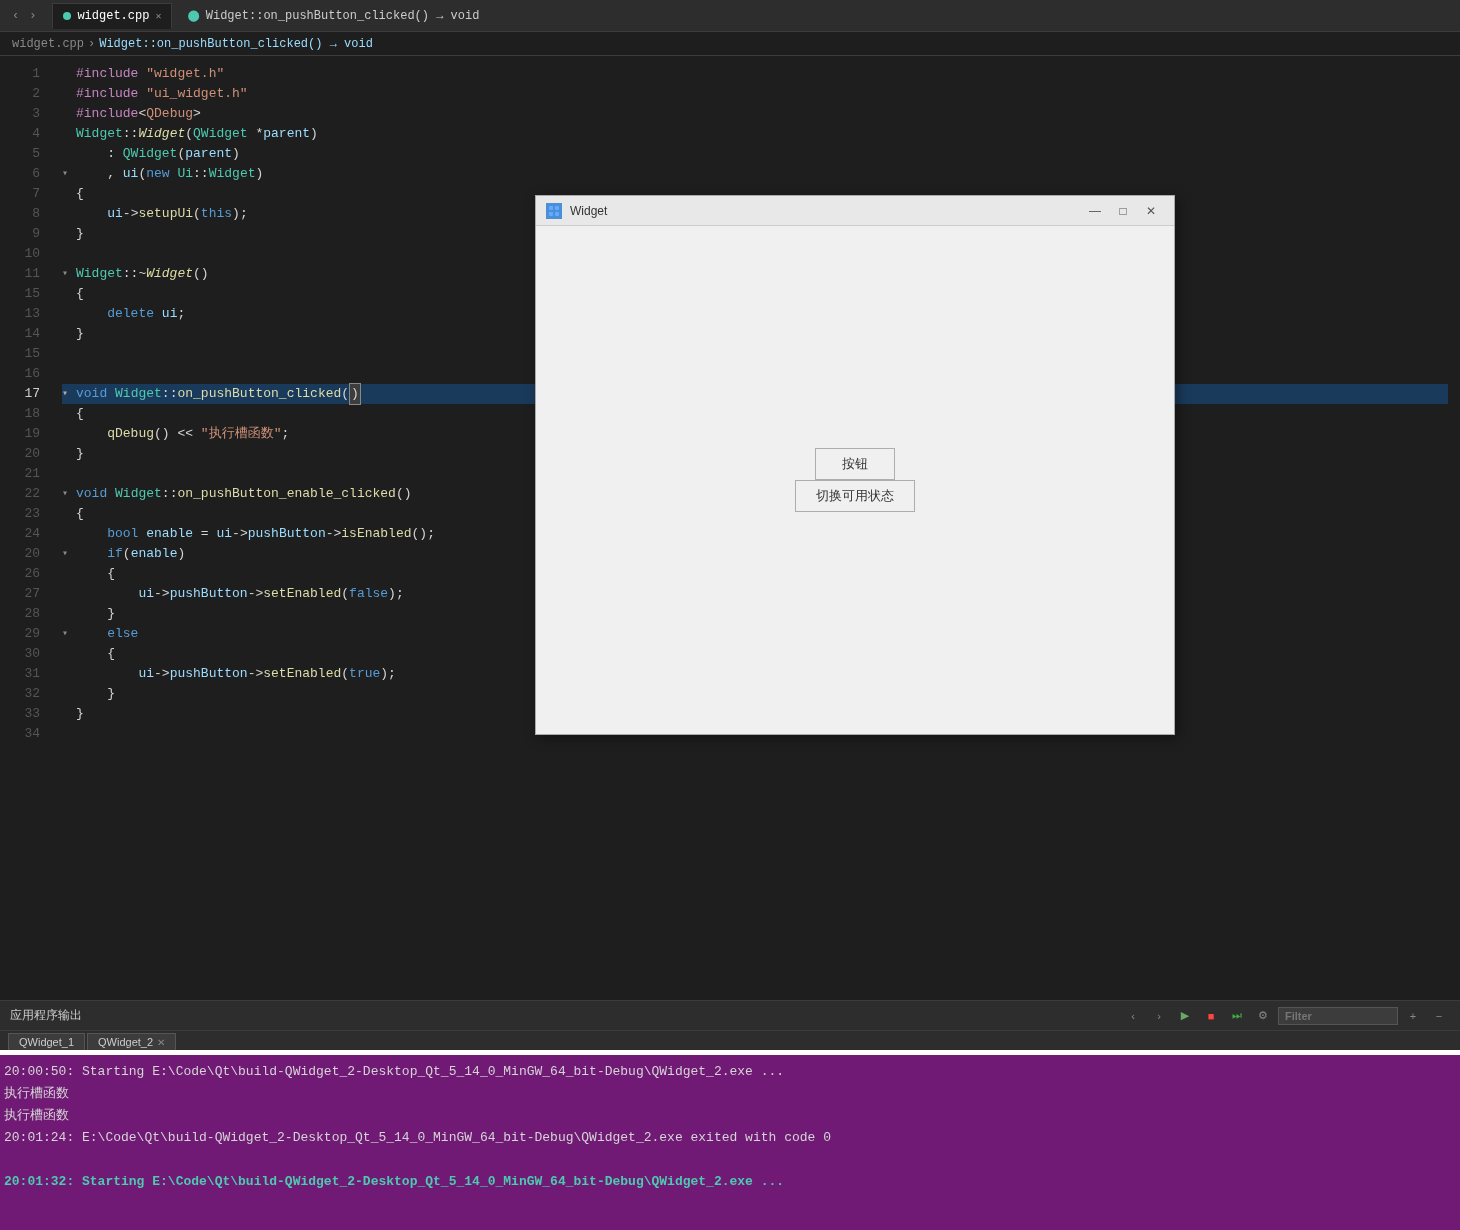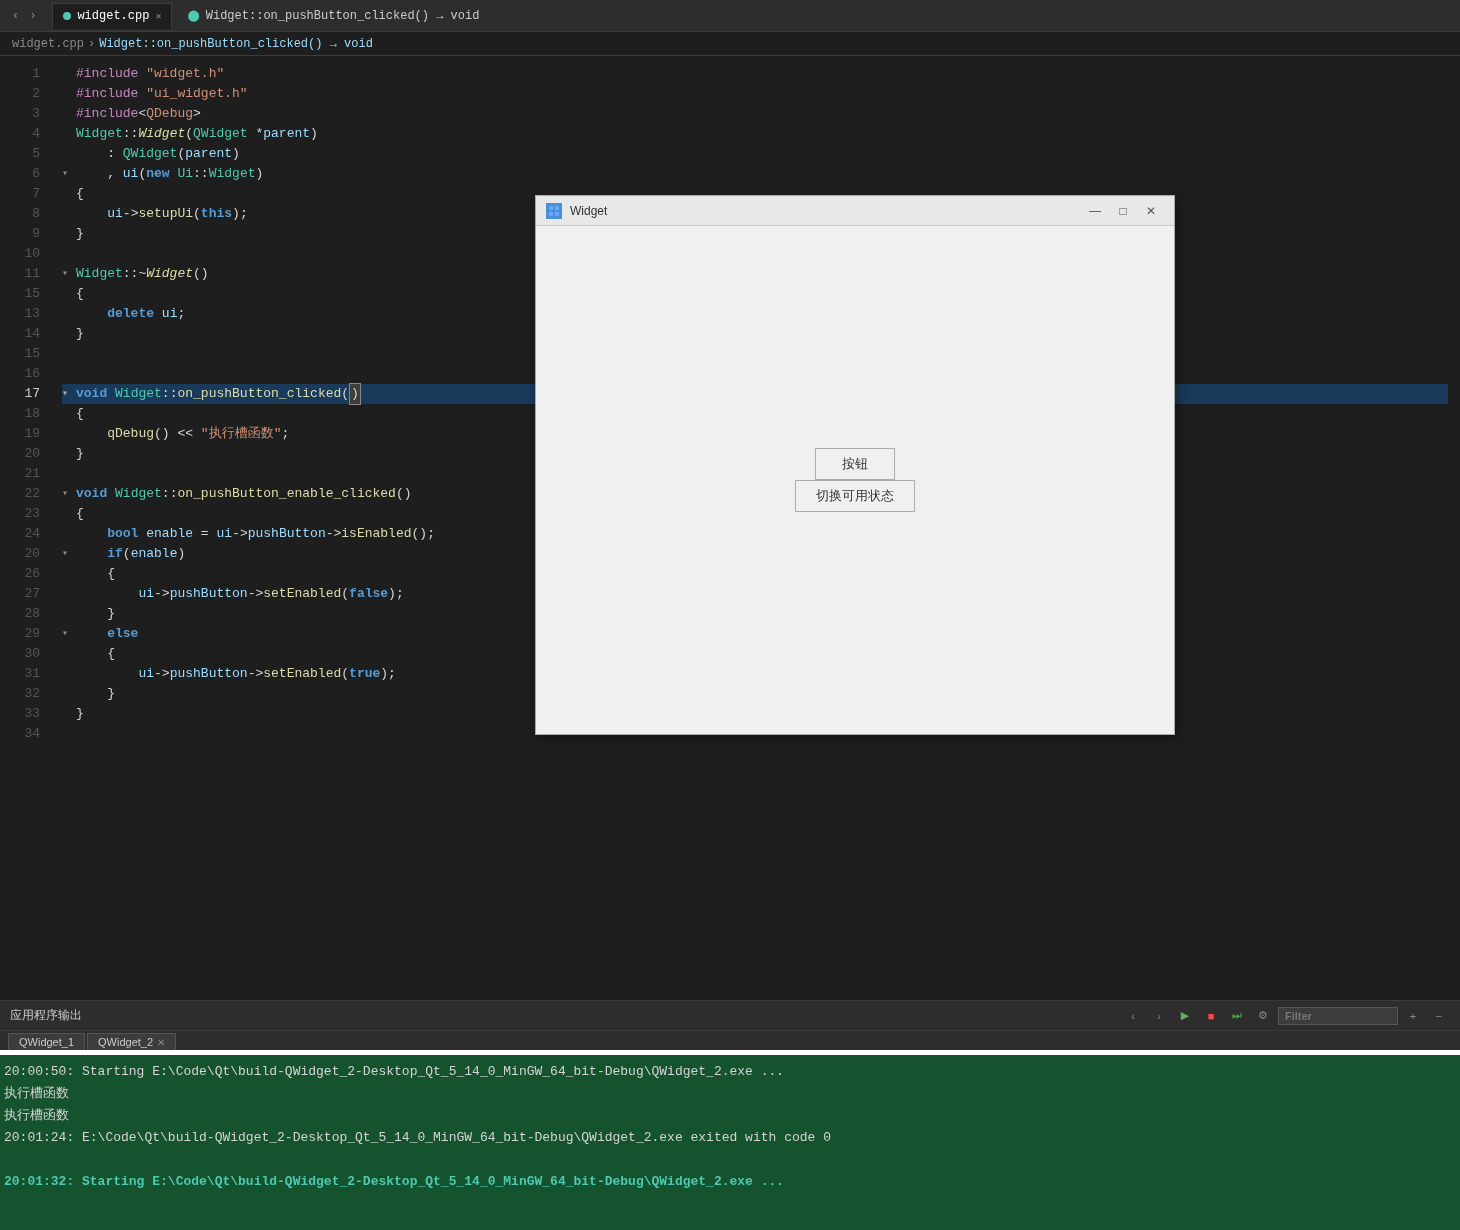--- a/index.html
+++ b/index.html
@@ -146,21 +146,21 @@
 
     .code-line .fold-arrow {
       display: inline-block;
       width: 14px;
       color: #888;
       font-size: 10px;
       cursor: pointer;
     }
 
     
-    .kw { color: #569cd6; font-weight: bold; } 
+    .kw { color: #569cd6; } 
     .fn { color: #dcdcaa; } 
     .cls { color: #4ec9b0; } 
     .str { color: #ce9178; } 
     .param { color: #9cdcfe; } 
     .macro { color: #c586c0; }
     .inc { color: #ce9178; }
     .punct { color: #d4d4d4; }
     .italic { font-style: italic; }
     .highlight-line {
       background: #264f78;
@@ -246,21 +246,21 @@
       text-align: center;
     }
 
     
     .output-panel {
       position: absolute;
       bottom: 0;
       left: 0;
       right: 0;
       height: 230px;
-      background: #14532d;
+      background: #701a75;
       border-top: 1px solid #3c3c3c;
       display: flex;
       flex-direction: column;
     }
 
     .output-toolbar {
       height: 30px;
       background: #2d2d2d;
       display: flex;
       align-items: center;

